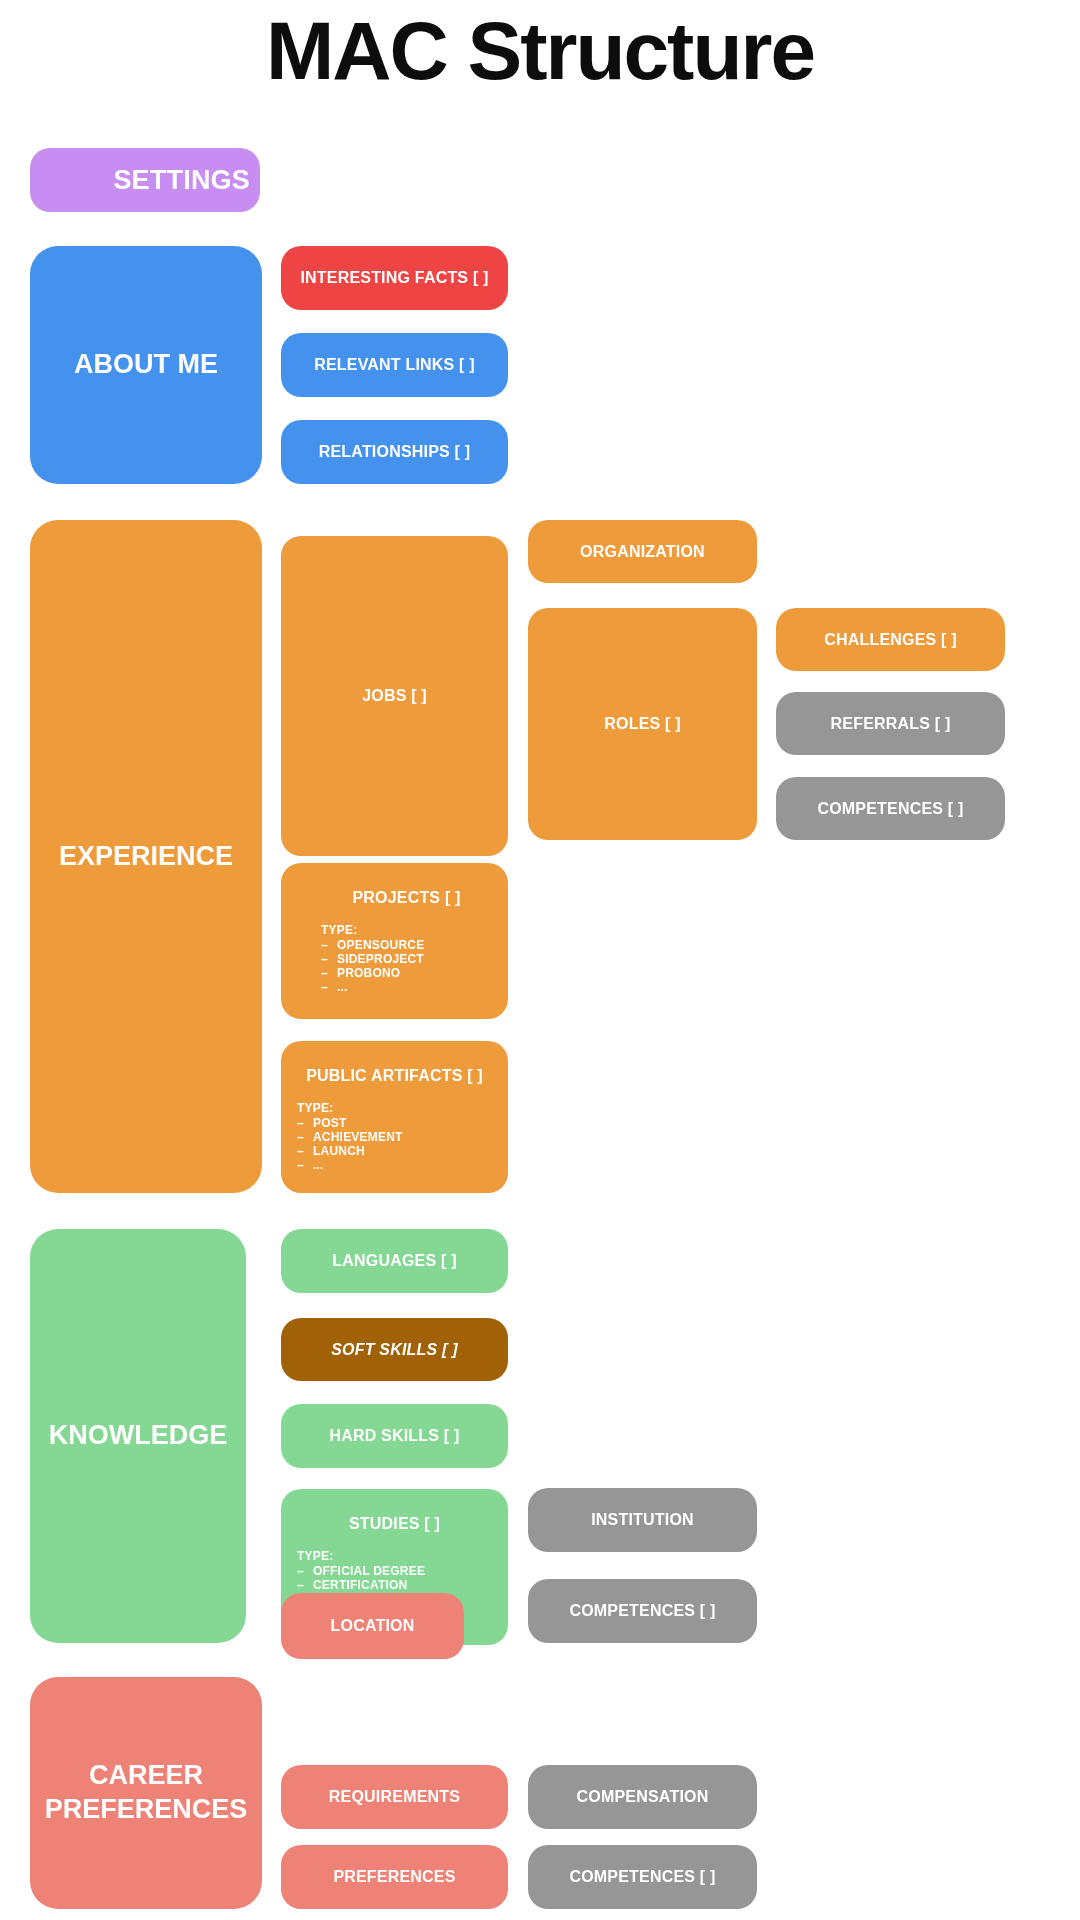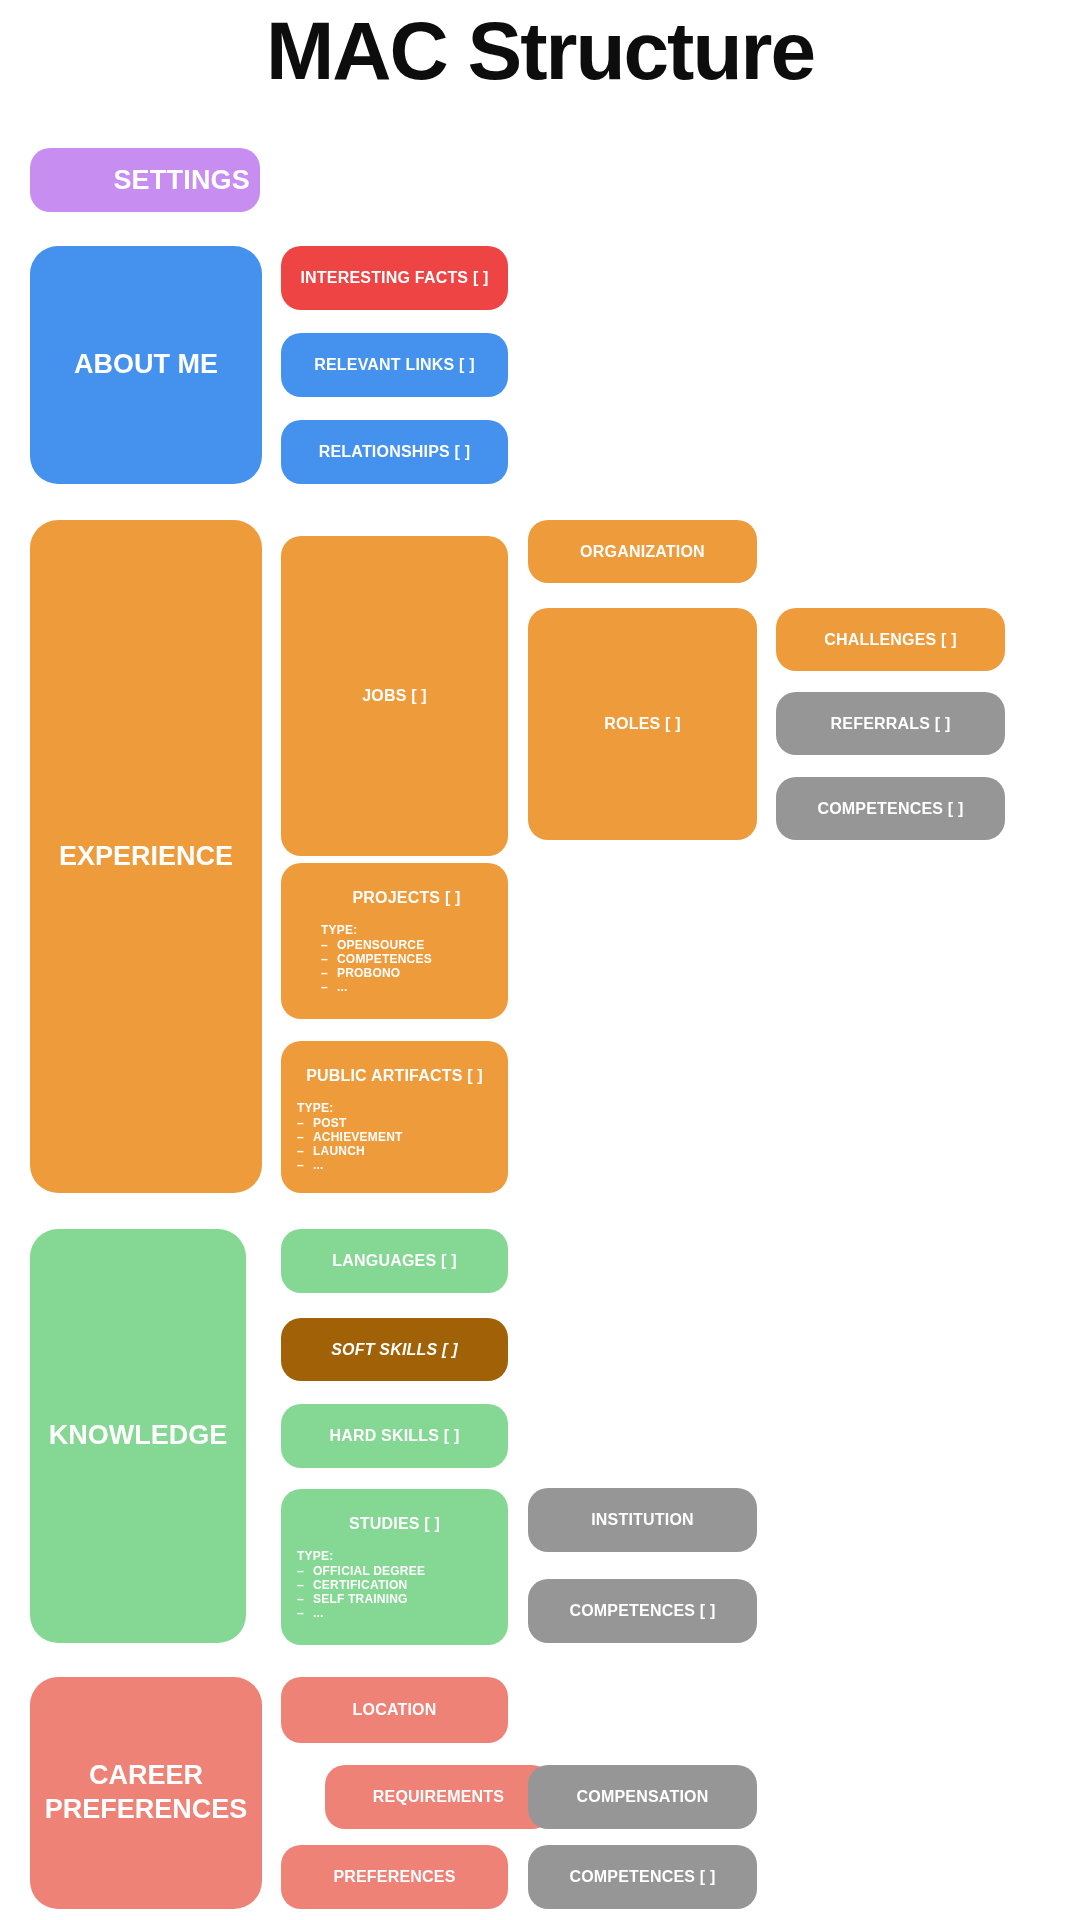--- a/index.html
+++ b/index.html
@@ -81,21 +81,21 @@
   <div class="box detail" style="left: 281px; top: 863px; width: 227px; height: 156px; background: rgb(238, 155, 60); padding-left: 40px;">
     <div class="detail-title">PROJECTS [ ]</div>
     <div class="type-block">
       <div class="type-label">TYPE:</div>
       <div class="type-item">
           <span class="dash">–</span>
           <span>OPENSOURCE</span>
         </div>
       <div class="type-item">
           <span class="dash">–</span>
-          <span>COMPETENCES</span>
+          <span>SIDEPROJECT</span>
         </div>
       <div class="type-item">
           <span class="dash">–</span>
           <span>PROBONO</span>
         </div>
       <div class="type-item">
           <span class="dash">–</span>
           <span>...</span>
         </div>
     </div>
@@ -179,24 +179,24 @@
   <div class="box" style="left: 528px; top: 1488px; width: 229px; height: 64px; background: rgb(150, 150, 150);">
     <span class="lbl">INSTITUTION</span>
   </div>
   <div class="box" style="left: 528px; top: 1579px; width: 229px; height: 64px; background: rgb(150, 150, 150);">
     <span class="lbl">COMPETENCES [ ]</span>
   </div>
 
   <div class="box big" style="left: 30px; top: 1677px; width: 232px; height: 232px; background: rgb(238, 130, 119);">
     <span class="lbl">CAREER PREFERENCES</span>
   </div>
-  <div class="box" style="left: 281px; top: 1677px; width: 227px; height: 66px; background: rgb(238, 130, 119);">
+  <div class="box" style="left: 281px; top: 1593px; width: 183px; height: 66px; background: rgb(238, 130, 119);">
     <span class="lbl">LOCATION</span>
   </div>
-  <div class="box" style="left: 281px; top: 1765px; width: 227px; height: 64px; background: rgb(238, 130, 119); margin-left: 44px;">
+  <div class="box" style="left: 281px; top: 1765px; width: 227px; height: 64px; background: rgb(238, 130, 119);">
     <span class="lbl">REQUIREMENTS</span>
   </div>
   <div class="box" style="left: 281px; top: 1845px; width: 227px; height: 64px; background: rgb(238, 130, 119);">
     <span class="lbl">PREFERENCES</span>
   </div>
   <div class="box" style="left: 528px; top: 1765px; width: 229px; height: 64px; background: rgb(150, 150, 150);">
     <span class="lbl">COMPENSATION</span>
   </div>
   <div class="box" style="left: 528px; top: 1845px; width: 229px; height: 64px; background: rgb(150, 150, 150);">
     <span class="lbl">COMPETENCES [ ]</span>

